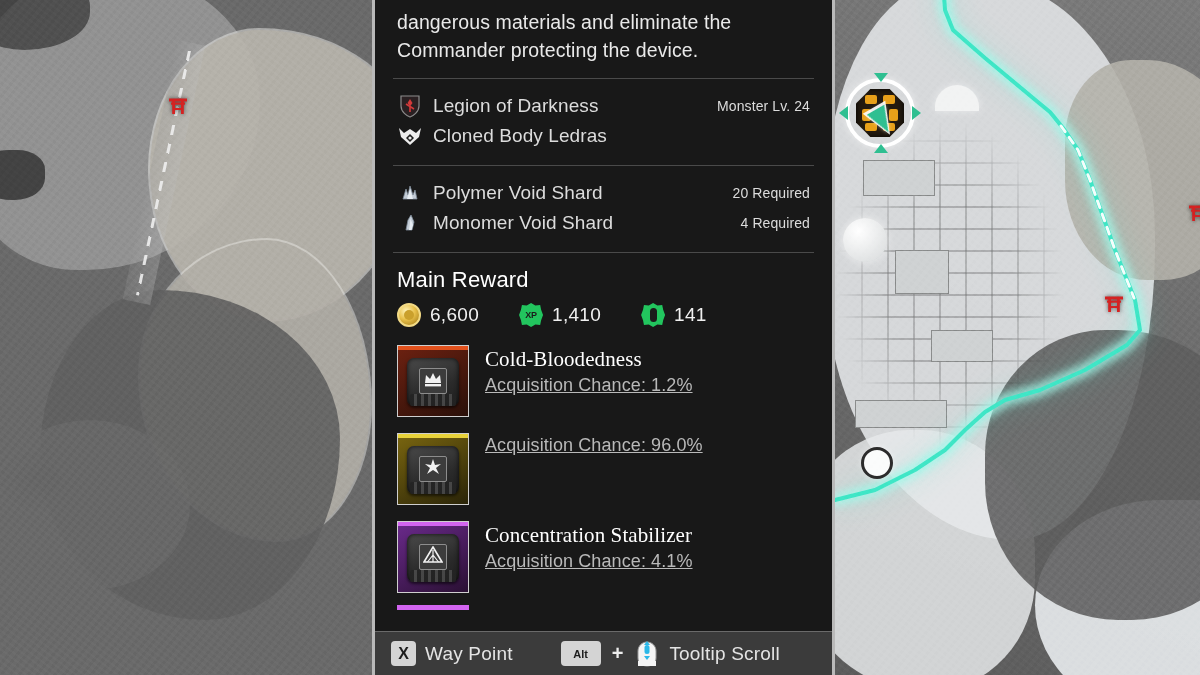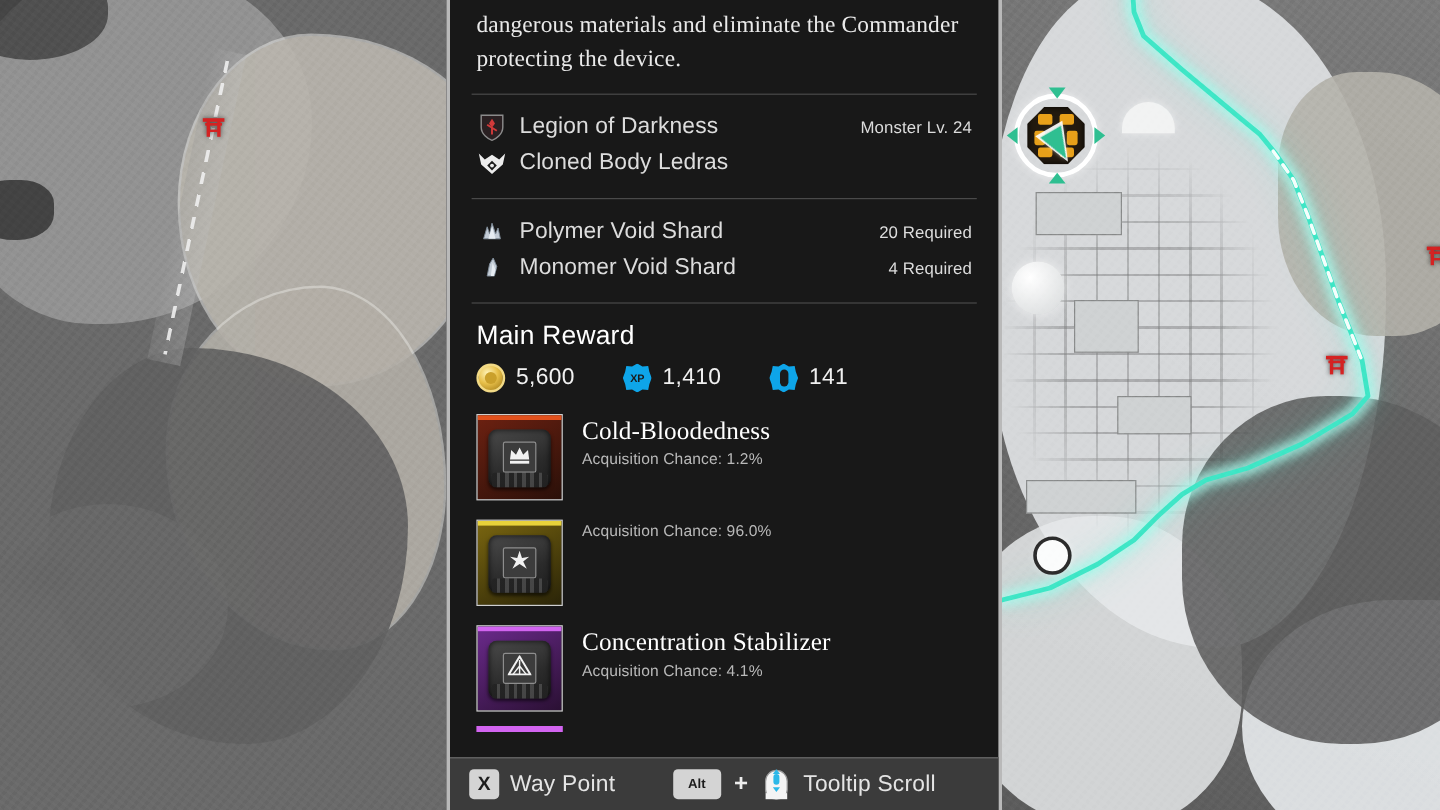--- a/index.html
+++ b/index.html
@@ -92,21 +92,21 @@
 
   
   .panel{position:absolute;left:372px;top:0;width:463px;height:675px;
     background:#181818;border-left:3px solid #b9b9b9;border-right:3px solid #b9b9b9;
     box-sizing:border-box;display:flex;flex-direction:column;}
   .panel-body{flex:1;overflow:hidden;position:relative;}
   .divider{height:1px;background:#4a4a4a;margin:0 18px;}
 
   .desc{color:#e9e9e9;font-size:19.5px;line-height:28px;padding:0 22px;margin:0;
     letter-spacing:.1px;}
-  .desc-wrap{padding-top:8px;padding-bottom:14px;font-family:Liberation Serif, serif;}
+  .desc-wrap{padding-top:8px;padding-bottom:14px;}
 
   .row{display:flex;align-items:center;justify-content:space-between;padding:2px 0;}
   .row-left{display:flex;align-items:center;gap:10px;}
   .row-name{color:#dcdcdc;font-size:19px;letter-spacing:.1px;}
   .row-val{color:#dcdcdc;font-size:14px;letter-spacing:.1px;}
 
   .faction-block{padding:12px 22px 14px 22px;}
   .mat-block{padding:12px 22px 14px 22px;}
 
   .ico{width:26px;height:26px;flex:0 0 26px;display:flex;align-items:center;justify-content:center;}
@@ -114,21 +114,21 @@
   .reward-title{color:#ffffff;font-size:22px;font-weight:normal;padding:14px 22px 10px 22px;letter-spacing:.2px;}
 
   .currencies{display:flex;align-items:center;gap:40px;padding:0 22px 14px 22px;}
   .cur{display:flex;align-items:center;gap:9px;}
   .cur-val{color:#f0f0f0;font-size:19px;letter-spacing:.3px;}
   .coin{width:24px;height:24px;border-radius:50%;
     background:radial-gradient(circle at 36% 30%,#fff3b8,#e8c04a 45%,#9c7412 100%);
     border:2px solid #f2da86;box-sizing:border-box;
     display:flex;align-items:center;justify-content:center;}
   .coin i{width:10px;height:10px;border-radius:50%;background:#caa02c;display:block;}
-  .badge{width:24px;height:24px;background:#0ea5e9;
+  .badge{width:24px;height:24px;background:#22c55e;
     clip-path:polygon(50% 0,68% 10%,88% 8%,92% 28%,100% 50%,92% 72%,88% 92%,68% 90%,50% 100%,32% 90%,12% 92%,8% 72%,0 50%,8% 28%,12% 8%,32% 10%);
     display:flex;align-items:center;justify-content:center;}
   .badge span{color:#1b1b1b;font-size:9px;font-weight:bold;letter-spacing:-.2px;}
   .cap{width:7px;height:14px;border-radius:4px;background:#1b1b1b;}
 
   .items{padding:0 0 0 0;}
   .item{display:flex;align-items:flex-start;gap:16px;padding:4px 22px 0 22px;margin-bottom:12px;}
   .thumb{width:72px;height:72px;flex:0 0 72px;position:relative;
     border:1px solid #cfcfcf;box-sizing:border-box;overflow:hidden;}
   .thumb .topbar{position:absolute;left:0;right:0;top:0;height:4px;}
@@ -137,21 +137,21 @@
     border-radius:7px;box-shadow:inset 0 0 5px rgba(0,0,0,.8), 0 2px 3px rgba(0,0,0,.6);}
   .thumb .chip:after{content:"";position:absolute;left:12px;top:10px;width:26px;height:24px;
     background:#3c3c3c;border:1px solid #8d8d8d;border-radius:2px;}
   .thumb .glyph{position:absolute;left:23px;top:22px;width:24px;height:22px;z-index:3;
     display:flex;align-items:center;justify-content:center;color:#f2f2f2;}
   .thumb .legs{position:absolute;left:12px;bottom:10px;width:46px;height:12px;z-index:2;
     background:repeating-linear-gradient(90deg,#232323 0 4px,#4a4a4a 4px 7px);border-radius:2px;opacity:.9;}
 
   .item-text{padding-top:2px;}
   .item-name{color:#ffffff;font-size:21px;letter-spacing:.1px;margin-bottom:3px;font-family:Liberation Serif, serif;}
-  .item-chance{color:#b9b9b9;font-size:13px;letter-spacing:.1px;}
+  .item-chance{color:#b9b9b9;font-size:18px;letter-spacing:.1px;text-decoration:underline;}
 
   .next-peek{margin:0 22px;height:6px;}
 
   
   .footer{height:44px;flex:0 0 44px;background:#3b3b3b;border-top:1px solid #6a6a6a;
     display:flex;align-items:center;gap:0;padding:0 16px;box-sizing:border-box;}
   .hint{display:flex;align-items:center;gap:9px;}
   .hint + .hint{margin-left:48px;}
   .key{min-width:25px;height:25px;padding:0 6px;border-radius:4px;background:#d4d4d4;color:#1d1d1d;
     font-size:16px;font-weight:bold;display:flex;align-items:center;justify-content:center;box-sizing:border-box;}
@@ -323,21 +323,21 @@
 
       <div class="divider"></div>
 
       <div class="reward-title">Main Reward</div>
 
       <div class="currencies">
         <div class="cur">
           <span class="coin">
               <i></i>
             </span>
-          <span class="cur-val">5,600</span>
+          <span class="cur-val">6,600</span>
         </div>
         <div class="cur">
           <span class="badge">
               <span>XP</span>
             </span>
           <span class="cur-val">1,410</span>
         </div>
         <div class="cur">
           <span class="badge">
               <span class="cap"></span>

